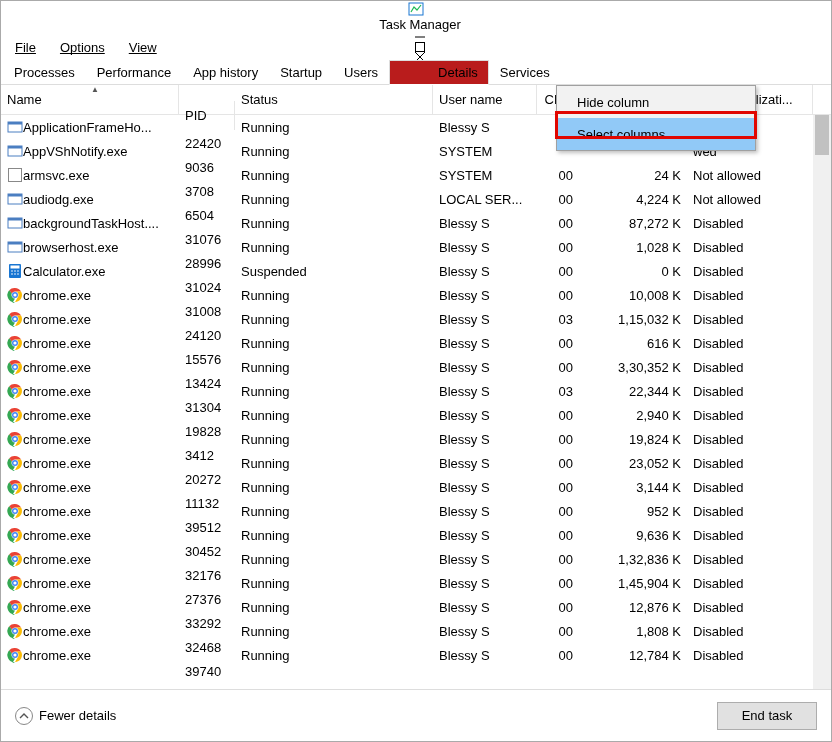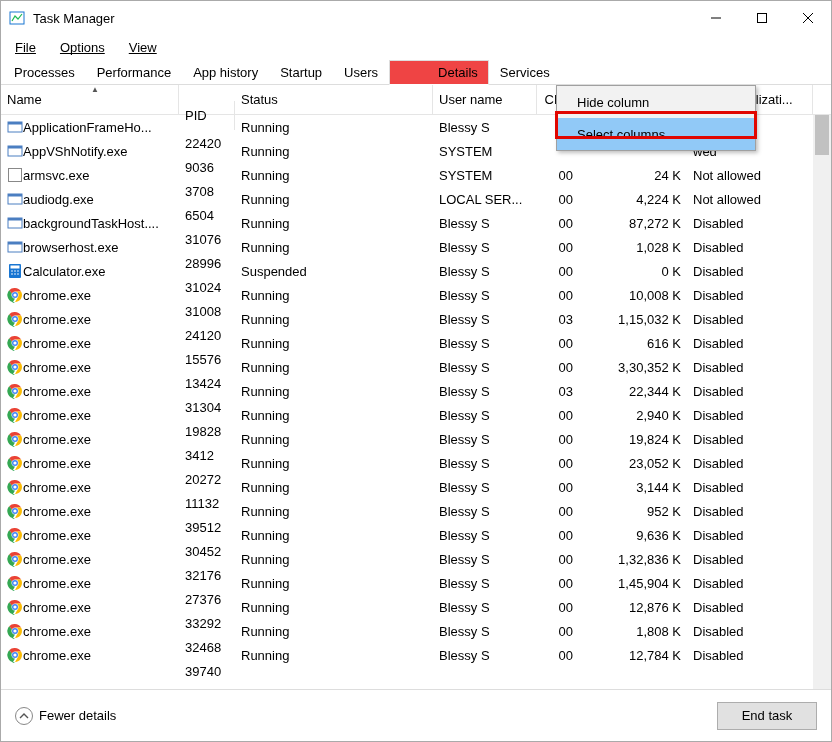--- a/index.html
+++ b/index.html
@@ -1,35 +1,35 @@
 <!DOCTYPE html>
 <html><head>
 <meta charset="utf-8">
 <style>
   * { box-sizing: border-box; margin: 0; padding: 0; font-family: "Segoe UI", Tahoma, sans-serif; }
   body { background: #fff; width: 832px; height: 742px; overflow: hidden; font-size: 13px; }
 
   .window { width: 832px; height: 742px; border: 1px solid #aaa; display: flex; flex-direction: column; background: #fff; }
 
   
-  .titlebar { height: 34px; display: flex; align-items: center; padding-left: 8px; }
+  .titlebar { height: 34px; display: flex; align-items: center; padding-left: 8px; flex-direction: column; }
   .titlebar .app-icon { width: 16px; height: 16px; margin-right: 8px; }
   .titlebar .title { flex: 1; font-size: 13px; }
   .titlebar .ctrl { width: 46px; height: 34px; display: flex; align-items: center; justify-content: center; }
   .titlebar .ctrl svg { stroke: #000; fill: none; }
 
   
   .menubar { height: 24px; display: flex; align-items: center; padding-left: 6px; gap: 8px; }
   .menubar .item { padding: 2px 8px; font-size: 13px; }
   .menubar .item span { text-decoration: underline; text-decoration-skip-ink: none; }
 
   
   .tabs { height: 26px; display: flex; align-items: flex-end; padding-left: 2px; border-bottom: 1px solid #ddd; }
   .tab { padding: 4px 10px; font-size: 13px; border: 1px solid transparent; position: relative; top: 1px; }
-  .tab.active { border: 1px solid #ddd; border-bottom: 1px solid #fff; background: #ef4444; padding-left: 48px; }
+  .tab.active { border: 1px solid #ddd; border-bottom: 1px solid #fff; background: #b91c1c; padding-left: 48px; }
 
   
   .table-wrap { flex: 1; overflow: hidden; position: relative; }
   .header-row { display: flex; height: 30px; align-items: center; border-bottom: 1px solid #e5e5e5; position: relative; }
   .header-cell { padding: 0 6px; font-size: 13px; border-right: 1px solid #e5e5e5; height: 100%; display: flex; align-items: center; overflow: hidden; white-space: nowrap; text-overflow: ellipsis; }
   .sort-ind { position: absolute; top: 0; left: 90px; font-size: 8px; color: #555; }
 
   .rows { overflow-y: auto; height: calc(100% - 30px); }
   .row { display: flex; height: 24px; align-items: center; }
   .cell { padding: 0 6px; font-size: 13px; height: 100%; display: flex; align-items: center; overflow: hidden; white-space: nowrap; text-overflow: ellipsis; }

